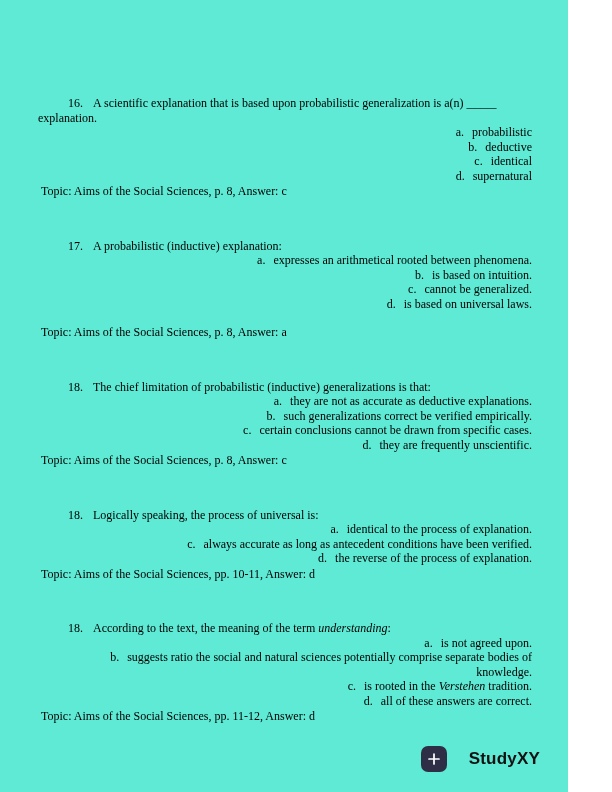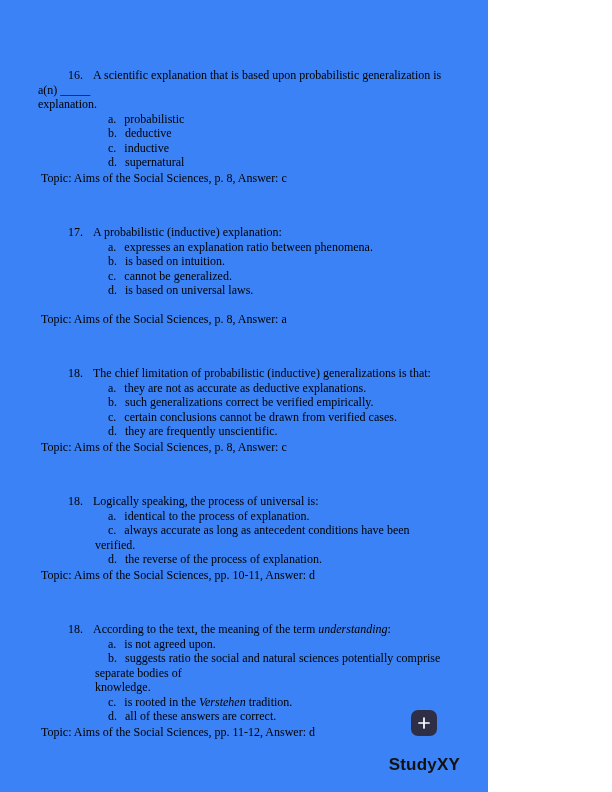--- a/index.html
+++ b/index.html
@@ -1,45 +1,44 @@
 <!DOCTYPE html>
 <html><head>
 <meta charset="utf-8">
 <style>
   html, body { margin: 0; padding: 0; background: #ffffff; }
   .page {
     position: relative;
-    width: 488px;
+    width: 568px;
     height: 792px;
-    background: #3b82f6;
+    background: #5eead4;
     box-sizing: border-box;
-    padding: 68px 36px 0 38px;
+    padding: 96px 36px 0 38px;
     font-family: "Liberation Serif", serif;
     font-size: 12px;
     line-height: 14.5px;
     color: #000000;
     overflow: hidden;
   }
   .question { margin: 0 0 40px 0; }
   .q-lead { text-indent: 30px; margin: 0; }
   .q-num { margin-right: 10px; }
-  .option { margin-left: 57px; text-indent: 13px; }
+  .option { text-indent: 13px; text-align: right; }
   .opt-label { margin-right: 8px; }
   .topic { font-weight: normal; margin-left: 3px; margin-top: 1px; }
   .topic-gap { margin-top: 14px; }
 
   .brand {
     position: absolute;
     right: 28px;
     bottom: 20px;
     display: flex;
     align-items: center;
     gap: 22px;
     font-family: "Liberation Sans", sans-serif;
-    flex-direction: column;
   }
   .brand-badge {
     width: 26px;
     height: 26px;
     background: #2e2e46;
     border-radius: 7px;
     display: flex;
     align-items: center;
     justify-content: center;
   }
@@ -51,37 +50,37 @@
 </head>
 <body>
 
 <div class="page">
 
   <div id="questions">
       <div class="question">
         <div class="q-lead"><span class="q-num">16.</span><span>A scientific explanation that is based upon probabilistic generalization is a(n) _____</span><br><span>explanation.</span></div>
         <div class="option"><span class="opt-label">a.</span><span>probabilistic</span></div>
         <div class="option"><span class="opt-label">b.</span><span>deductive</span></div>
-        <div class="option"><span class="opt-label">c.</span><span>inductive</span></div>
+        <div class="option"><span class="opt-label">c.</span><span>identical</span></div>
         <div class="option"><span class="opt-label">d.</span><span>supernatural</span></div>
         <div class="topic">Topic: Aims of the Social Sciences, p. 8, Answer: c</div>
       </div>
       <div class="question">
         <div class="q-lead"><span class="q-num">17.</span><span>A probabilistic (inductive) explanation:</span></div>
-        <div class="option"><span class="opt-label">a.</span><span>expresses an explanation ratio between phenomena.</span></div>
+        <div class="option"><span class="opt-label">a.</span><span>expresses an arithmetical rooted between phenomena.</span></div>
         <div class="option"><span class="opt-label">b.</span><span>is based on intuition.</span></div>
         <div class="option"><span class="opt-label">c.</span><span>cannot be generalized.</span></div>
         <div class="option"><span class="opt-label">d.</span><span>is based on universal laws.</span></div>
         <div class="topic topic-gap">Topic: Aims of the Social Sciences, p. 8, Answer: a</div>
       </div>
       <div class="question">
         <div class="q-lead"><span class="q-num">18.</span><span>The chief limitation of probabilistic (inductive) generalizations is that:</span></div>
         <div class="option"><span class="opt-label">a.</span><span>they are not as accurate as deductive explanations.</span></div>
         <div class="option"><span class="opt-label">b.</span><span>such generalizations correct be verified empirically.</span></div>
-        <div class="option"><span class="opt-label">c.</span><span>certain conclusions cannot be drawn from verified cases.</span></div>
+        <div class="option"><span class="opt-label">c.</span><span>certain conclusions cannot be drawn from specific cases.</span></div>
         <div class="option"><span class="opt-label">d.</span><span>they are frequently unscientific.</span></div>
         <div class="topic">Topic: Aims of the Social Sciences, p. 8, Answer: c</div>
       </div>
       <div class="question">
         <div class="q-lead"><span class="q-num">18.</span><span>Logically speaking, the process of universal is:</span></div>
         <div class="option"><span class="opt-label">a.</span><span>identical to the process of explanation.</span></div>
         <div class="option"><span class="opt-label">c.</span><span>always accurate as long as antecedent conditions have been verified.</span></div>
         <div class="option"><span class="opt-label">d.</span><span>the reverse of the process of explanation.</span></div>
         <div class="topic">Topic: Aims of the Social Sciences, pp. 10-11, Answer: d</div>
       </div>

